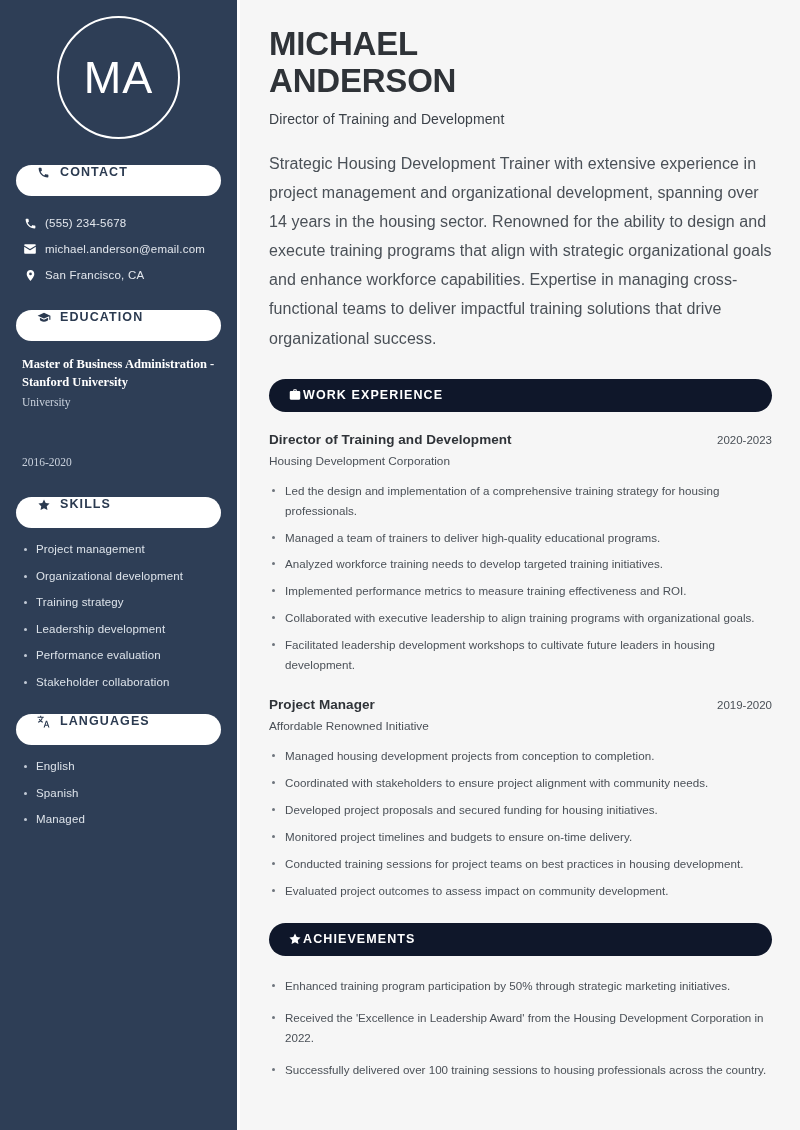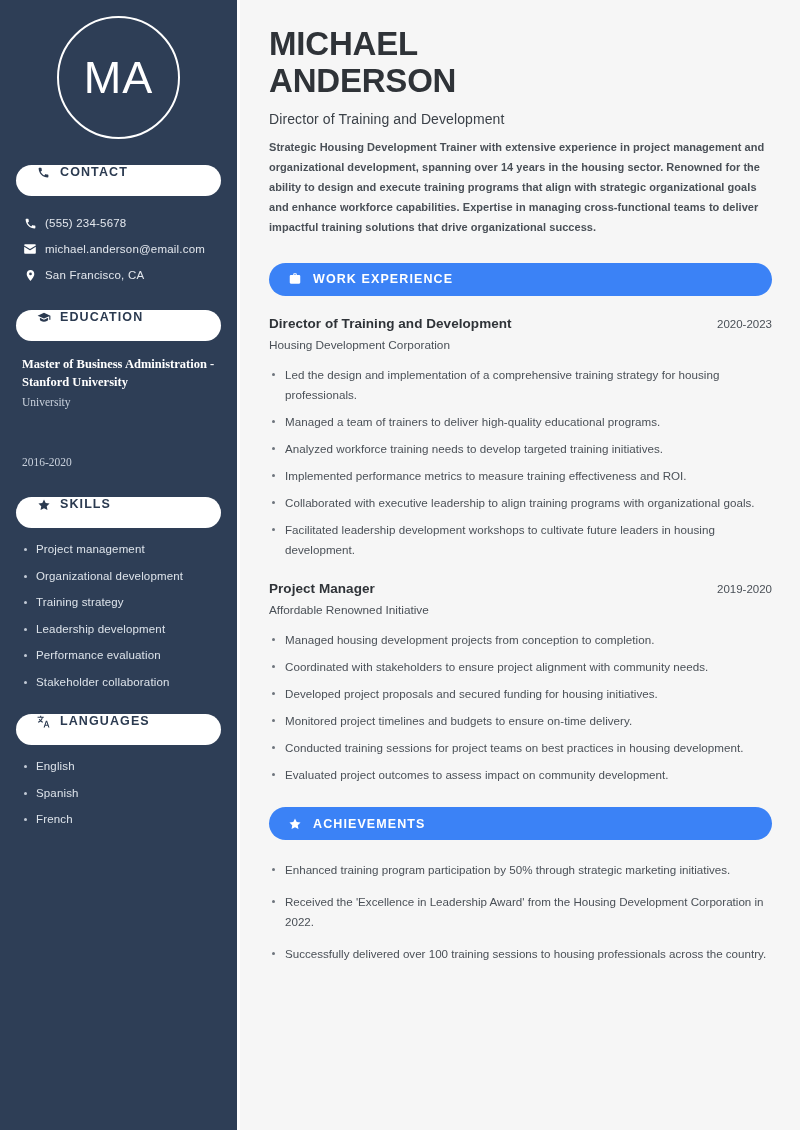--- a/index.html
+++ b/index.html
@@ -155,36 +155,34 @@
   .name .ln { display: block; }
 
   .job-title {
     margin-top: 11px;
     font-size: 14px;
     color: #3b4148;
     letter-spacing: 0.1px;
   }
 
   .summary {
-    margin-top: 10px;
-    font-size: 11px;
+    margin-top: 22px;
+    font-size: 16px;
     line-height: 1.82;
     color: #4a5057;
     letter-spacing: 0.05px;
-    font-weight: bold;
   }
 
   .sec-header {
-    background: #3b82f6;
+    background: #0f172a;
     color: #ffffff;
     border-radius: 999px;
     height: 33px;
     display: flex;
     align-items: center;
-    gap: 10px;
     padding: 0 18px;
     font-size: 12.5px;
     font-weight: 700;
     letter-spacing: 1.1px;
     margin-top: 26px;
     margin-bottom: 20px;
   }
   .sec-header .sec-icon {
     display: flex; align-items: center; justify-content: center;
     width: 16px; height: 16px;
@@ -346,21 +344,21 @@
           <path d="M2.5 4.2h4.1V2.6h1.7v1.6h4.1v1.6h-1.6c-.4 1.9-1.2 3.5-2.3 4.8.8.7 1.7 1.2 2.7 1.6l-.7 1.6c-1.2-.5-2.3-1.2-3.2-2-1 .9-2.2 1.6-3.6 2.1l-.7-1.6c1.2-.4 2.2-1 3.1-1.7-.7-.8-1.2-1.8-1.6-2.8h1.8c.3.7.6 1.3 1.1 1.8.8-1 1.4-2.2 1.7-3.8H2.5V4.2z"></path>
           <path d="M15.8 10.6h2l3.7 10.8h-1.9l-.8-2.5h-4l-.8 2.5h-1.9l3.7-10.8zm1 2.3-1.4 4.4h2.8l-1.4-4.4z"></path>
         </svg>
       </span>
       <span>LANGUAGES</span>
     </div>
 
     <ul class="bullets">
       <li>English</li>
       <li>Spanish</li>
-      <li>French</li>
+      <li>Managed</li>
     </ul>
 
   </aside>
 
   <div class="gutter"></div>
 
   <main class="main">
 
     <h1 class="name">
       <span class="ln">MICHAEL</span>

